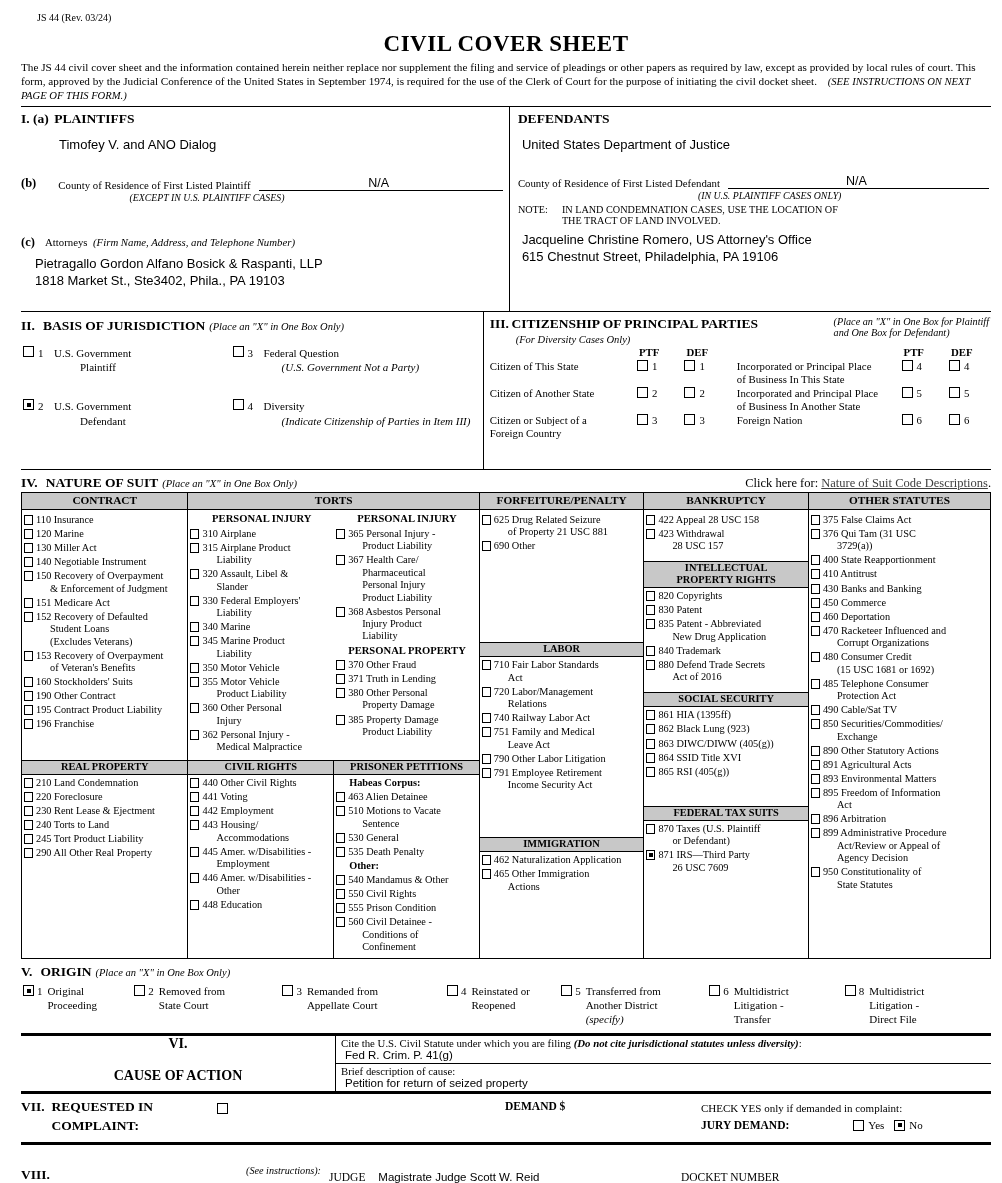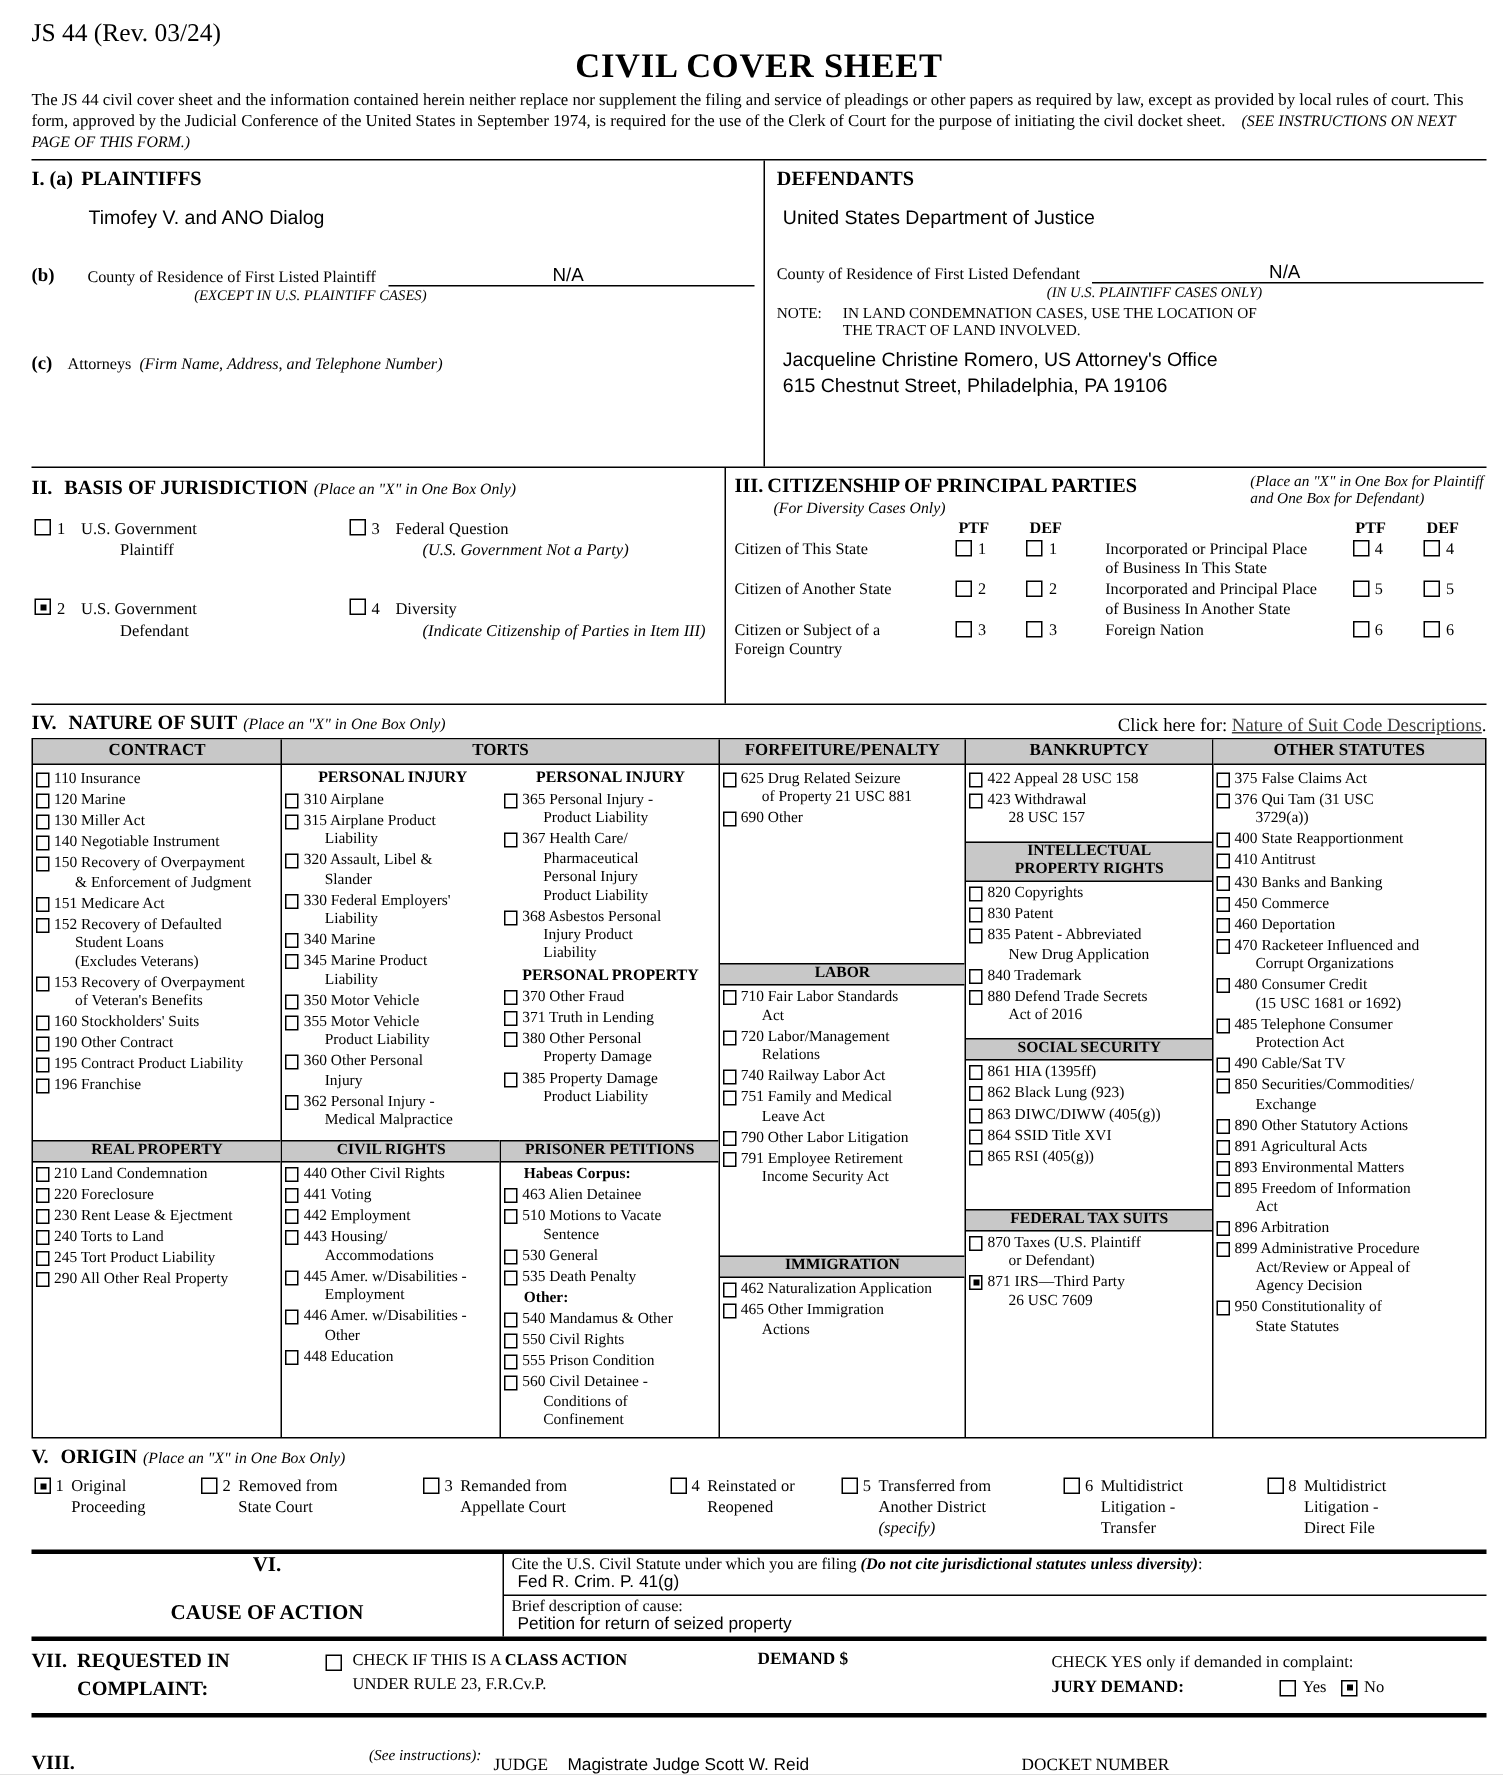--- a/index.html
+++ b/index.html
@@ -12,21 +12,21 @@
   .b { font-weight:bold; }
   .val { font-family:"Liberation Sans", sans-serif; }
 
   
   .cb { display:inline-block; width:11px; height:11px; border:1.4px solid #000; background:#fff;
         position:relative; flex:none; }
   .cb.on::after { content:""; position:absolute; left:2.5px; top:2.5px; width:4px; height:4px; background:#000; }
 
   
   .top { position:relative; padding:8px 0 0; }
-  .form-id { position:absolute; left:0; top:8px; font-size:17px; }
+  .form-id { position:absolute; left:16px; top:8px; font-size:10px; }
   .title { text-align:center; font-size:23px; font-weight:bold; letter-spacing:.5px; line-height:1.05;margin-top:20px; }
   .intro { font-size:11.2px; line-height:1.25; margin-top:4px; padding-bottom:3px; border-bottom:1.4px solid #000; }
   .intro .it { font-size:10.6px; }
 
   
   .sec1 { display:grid; grid-template-columns:50.4% 49.6%; border-bottom:1.2px solid #000; min-height:205px; font-size:10.8px; }
   .sec1-left { border-right:1.2px solid #000; padding:4px 6px 4px 0; }
   .sec1-right { padding:4px 2px 4px 8px; }
   .sec-h { font-weight:bold; font-size:13.5px; }
   .party-val { font-size:13px; margin:10px 0 0 38px; }
@@ -145,20 +145,22 @@
         <span class="b" style="font-size:12.5px">(b)</span>
         <span class="lab">County of Residence of First Listed Plaintiff</span>
         <span class="uline val">N/A</span>
       </div>
       <div class="county-note" style="margin-right:110px">(EXCEPT IN U.S. PLAINTIFF CASES)</div>
       <div class="att-row">
         <span class="letter">(c)</span>
         <span>Attorneys</span>
         <span class="it">&nbsp;<span>(Firm Name, Address, and Telephone Number)</span></span>
       </div>
+      <div class="att-val val pre">Pietragallo Gordon Alfano Bosick &amp; Raspanti, LLP
+1818 Market St., Ste3402, Phila., PA 19103</div>
     </div>
     <div class="sec1-right">
       <div class="sec-h">DEFENDANTS</div>
       <div class="party-val val" style="margin-left:4px">United States Department of Justice</div>
       <div class="county-row" style="margin-top:22px">
         <span class="lab">County of Residence of First Listed Defendant</span>
         <span class="uline val">N/A</span>
       </div>
       <div class="county-note" style="margin-left:120px;text-align:left;padding-left:60px">(IN U.S. PLAINTIFF CASES ONLY)</div>
       <div class="note-block">
@@ -837,24 +839,20 @@
   </div>
 
   <div class="sec7">
     <div class="sec7-label">
       <span>VII.</span>&nbsp;
       <span class="pre" style="display:inline-block;vertical-align:top">REQUESTED IN
 COMPLAINT:</span>
     </div>
     <div class="sec7-ca">
       <span class="cb" style="margin-top:3px"></span>
-      <span>
-        <span>CHECK IF THIS IS A </span><span class="b">CLASS ACTION</span><br>
-        <span>UNDER RULE 23, F.R.Cv.P.</span>
-      </span>
     </div>
     <div class="sec7-demand">DEMAND $</div>
     <div class="sec7-right">
       <div>CHECK YES only if demanded in complaint:</div>
       <div class="jury-row">
         <span class="b">JURY DEMAND:</span>
         <span class="cb jury-yes-gap"></span>
           <span>Yes</span>
         <span class="cb on"></span>
           <span>No</span>

